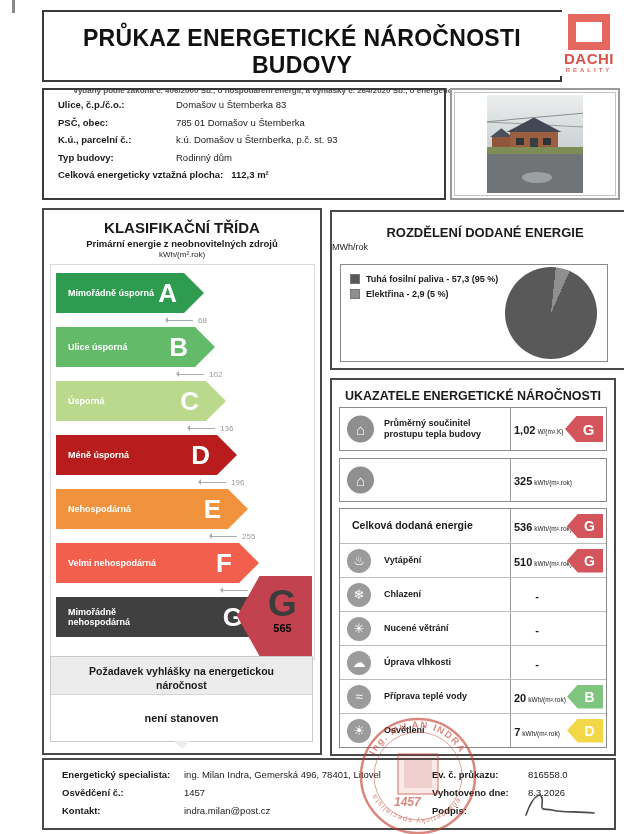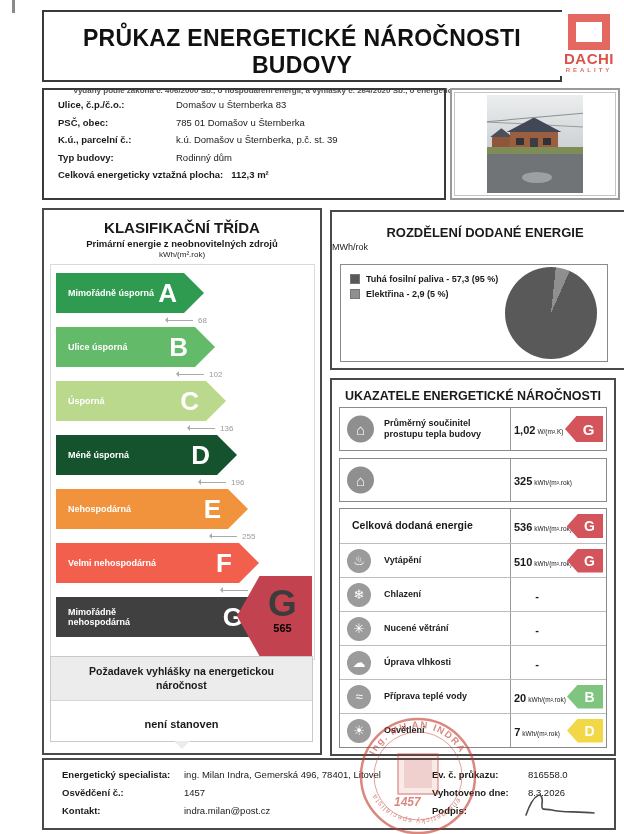--- a/index.html
+++ b/index.html
@@ -53,21 +53,21 @@
   .ladder-label{position:absolute;left:12px;top:50%;transform:translateY(-50%);width:92px;font-size:9px;font-weight:bold;color:#fff;line-height:1.15}
   .ladder-letter{position:absolute;right:27px;top:50%;transform:translateY(-50%);font-size:26px;font-weight:bold;color:#fff}
   .bmark{position:absolute;display:flex;align-items:center;gap:5px;height:10px}
   .bmark-line{width:26px;height:1px;background:#ababab;position:relative}
   .bmark-line::before{content:"";position:absolute;left:-2px;top:-2.5px;border:3px solid transparent;border-right-color:#ababab;border-left:0}
   .bmark-num{font-size:8px;color:#9a9a9a}
   .big-arrow{position:absolute;left:186px;top:311px;width:75px;height:80px;clip-path:polygon(0 50%,30% 0,100% 0,100% 100%,30% 100%)}
   .big-letter{display:block;text-align:center;margin:9px 4px 0 20px;font-size:37px;font-weight:bold;color:#3c3c3c;line-height:1}
   .big-value{display:block;text-align:center;margin:1px 4px 16px 20px;font-size:11px;font-weight:bold;color:#000000;line-height:1}
   .req-box{position:absolute;left:6px;top:446px;width:263px;height:86px;border:1px solid #c9c9c9;box-sizing:border-box}
-  .req-head{position:relative;height:44px;background:#ececec;border-bottom:1px solid #d5d5d5;text-align:center;font-size:10.5px;font-weight:bold;padding:7px 38px 0;box-sizing:border-box;line-height:1.35}
+  .req-head{position:relative;height:38px;background:#ececec;border-bottom:1px solid #d5d5d5;text-align:center;font-size:10.5px;font-weight:bold;padding:7px 38px 0;box-sizing:border-box;line-height:1.35}
   .req-notch{position:absolute;left:50%;bottom:-8px;transform:translateX(-50%);width:0;height:0;border:8px solid transparent;border-top-color:#ececec;border-bottom:0}
   .req-value{text-align:center;font-size:11px;font-weight:bold;margin-top:17px}
 
   
   .pie-box{position:absolute;left:330px;top:210px;width:310px;height:160px;border:2px solid #4a4a4a;box-sizing:border-box}
   .pie-title{text-align:center;font-weight:bold;font-size:13px;margin-top:13px}
   .pie-unit{font-size:9px;margin-top:2px;color:#222}
   .pie-inner{position:absolute;left:8px;top:52px;width:266px;height:96px;border:1px solid #8a8a8a}
   .legend{position:absolute;left:9px;top:9px}
   .legend-item{display:flex;align-items:center;gap:6px;margin-bottom:5px;font-size:9px;font-weight:bold;color:#1a1a1a}
@@ -128,21 +128,21 @@
       <div class="info-row">
         <span class="info-label">Ulice, č.p./č.o.:</span>
         <span class="info-value">Domašov u Šternberka 83</span>
       </div>
       <div class="info-row">
         <span class="info-label">PSČ, obec:</span>
         <span class="info-value">785 01 Domašov u Šternberka</span>
       </div>
       <div class="info-row">
         <span class="info-label">K.ú., parcelní č.:</span>
-        <span class="info-value">k.ú. Domašov u Šternberka, p.č. st. 39</span>
+        <span class="info-value">k.ú. Domašov u Šternberka, p.č. st. 93</span>
       </div>
       <div class="info-row">
         <span class="info-label">Typ budovy:</span>
         <span class="info-value">Rodinný dům</span>
       </div>
       <div class="info-row">
         <span class="info-label wide">Celková energeticky vztažná plocha:</span>
         <span class="info-value bold">112,3 m²</span>
       </div>
     </div>
@@ -187,21 +187,21 @@
         <span class="bmark-num">102</span>
       </div>
       <div class="ladder-arrow" style="top: 116px; width: 170px; background: rgb(186, 217, 141);">
         <span class="ladder-label">Úsporná</span>
         <span class="ladder-letter">C</span>
       </div>
       <div class="bmark" style="top: 158px; left: 138px;">
         <span class="bmark-line"></span>
         <span class="bmark-num">136</span>
       </div>
-      <div class="ladder-arrow" style="top: 170px; width: 181px; background: #14532d;">
+      <div class="ladder-arrow" style="top: 170px; width: 181px; background: #b91c1c;">
         <span class="ladder-label">Méně úsporná</span>
         <span class="ladder-letter">D</span>
       </div>
       <div class="bmark" style="top: 212px; left: 149px;">
         <span class="bmark-line"></span>
         <span class="bmark-num">196</span>
       </div>
       <div class="ladder-arrow" style="top: 224px; width: 192px; background: rgb(240, 147, 60);">
         <span class="ladder-label">Nehospodárná</span>
         <span class="ladder-letter">E</span>

